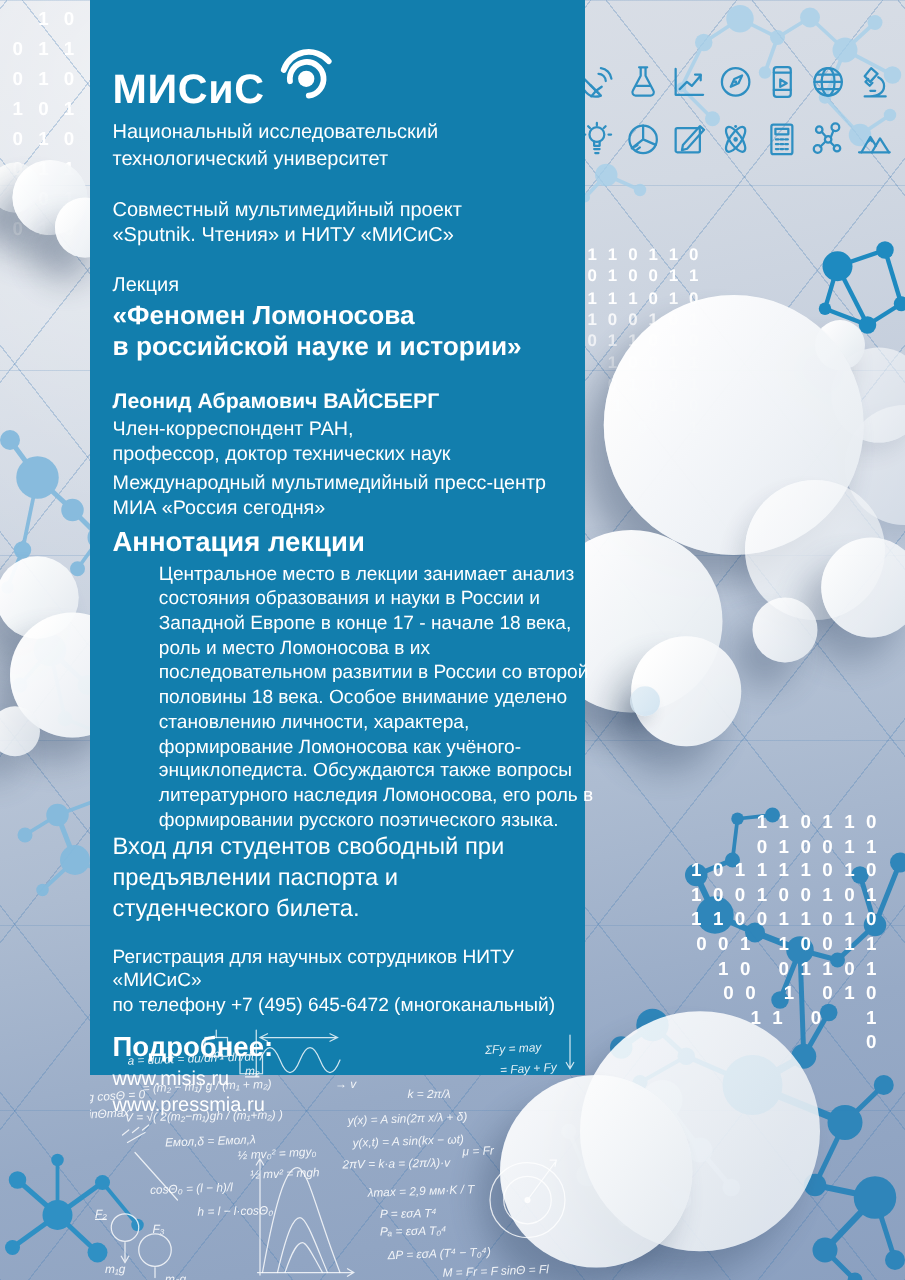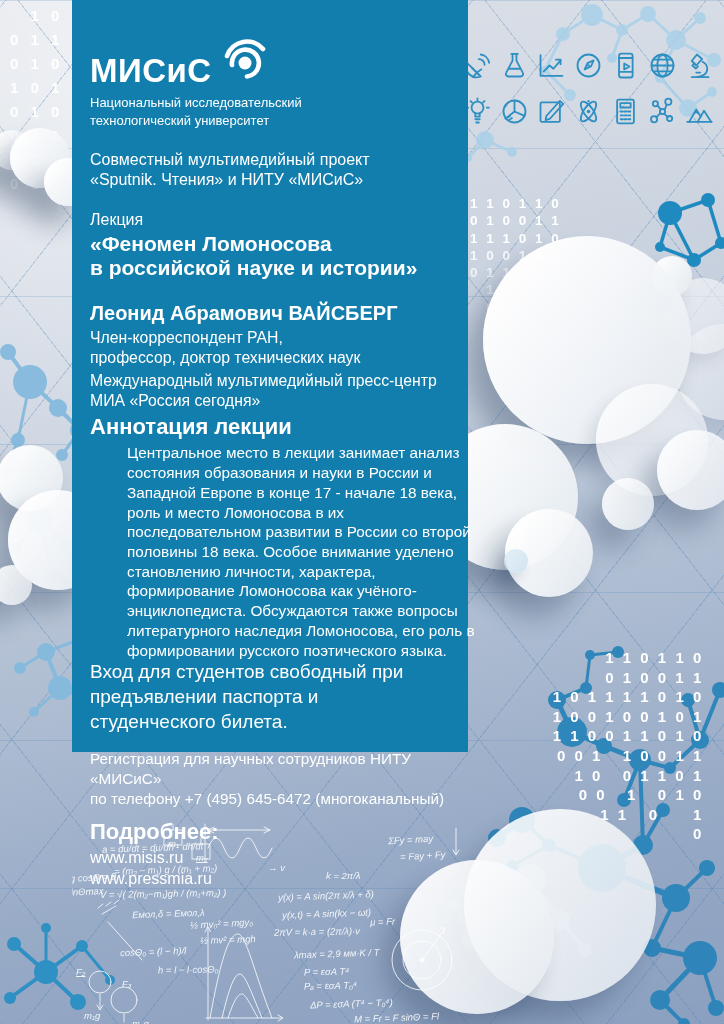--- a/index.html
+++ b/index.html
@@ -40,31 +40,31 @@
   .circle.tint{background:linear-gradient(128deg,#dcebf5,#c4ddee);box-shadow:-6px 8px 12px rgba(50,70,100,.25);}
   .circle.frost{box-shadow:-8px 10px 16px rgba(50,70,100,.2);}
   
   .icons{
     position:absolute;left:462px;top:50px;width:262px;z-index:2;
     display:grid;grid-template-columns:repeat(7,37px);grid-auto-rows:46px;
     color:#2e8fc2;
   }
   .icon svg{width:31px;height:31px;fill:none;stroke:currentColor;stroke-width:1.4;stroke-linecap:round;stroke-linejoin:round;}
   
-  .band{position:absolute;left:72px;top:0;width:396px;height:752px;background:#127ead;z-index:5;}
+  .band{position:absolute;left:72px;top:0;width:396px;height:860px;background:#127ead;z-index:5;}
   .band-content{position:relative;z-index:6;padding:0 12px 0 18px;color:#fff;}
   .pre{white-space:pre-line;}
   .logo-block{padding-top:32px;display:flex;align-items:flex-start;}
   .logo-name{font-size:33px;font-weight:bold;letter-spacing:.5px;margin-top:20px;}
   .logo-mark{margin-left:6px;}
-  .logo-sub{font-size:13px;line-height:1.35;margin-top:2px;}
+  .logo-sub{font-size:16px;line-height:1.35;margin-top:2px;}
   .project{margin-top:21px;font-size:16px;line-height:1.22;}
   .lecture-label{margin-top:22px;font-size:16px;}
   .lecture-title{margin-top:3px;font-size:21px;font-weight:bold;line-height:1.16;}
-  .speaker-name{margin-top:21px;font-size:20px;font-weight:bold;}
+  .speaker-name{margin-top:21px;font-size:17px;font-weight:bold;}
   .speaker-cred{margin-top:3px;font-size:15.8px;line-height:1.28;}
   .datetime{margin-top:19px;font-size:22px;font-weight:bold;}
   .venue{margin-top:3px;font-size:15.8px;line-height:1.24;}
   .annot-head{margin-top:4px;font-size:22px;font-weight:bold;}
   .annot-body{margin-top:3px;font-size:15.3px;line-height:1.29;width:354px;margin-left:37px;}
   .entry{font-size:19px;line-height:1.3;width:358px;}
   .registration{margin-top:15px;font-size:15.3px;line-height:1.3;width:362px;}
   .more-head{margin-top:10px;font-size:22px;font-weight:bold;}
   .links{margin-top:3px;font-size:16px;line-height:1.3;}
   

